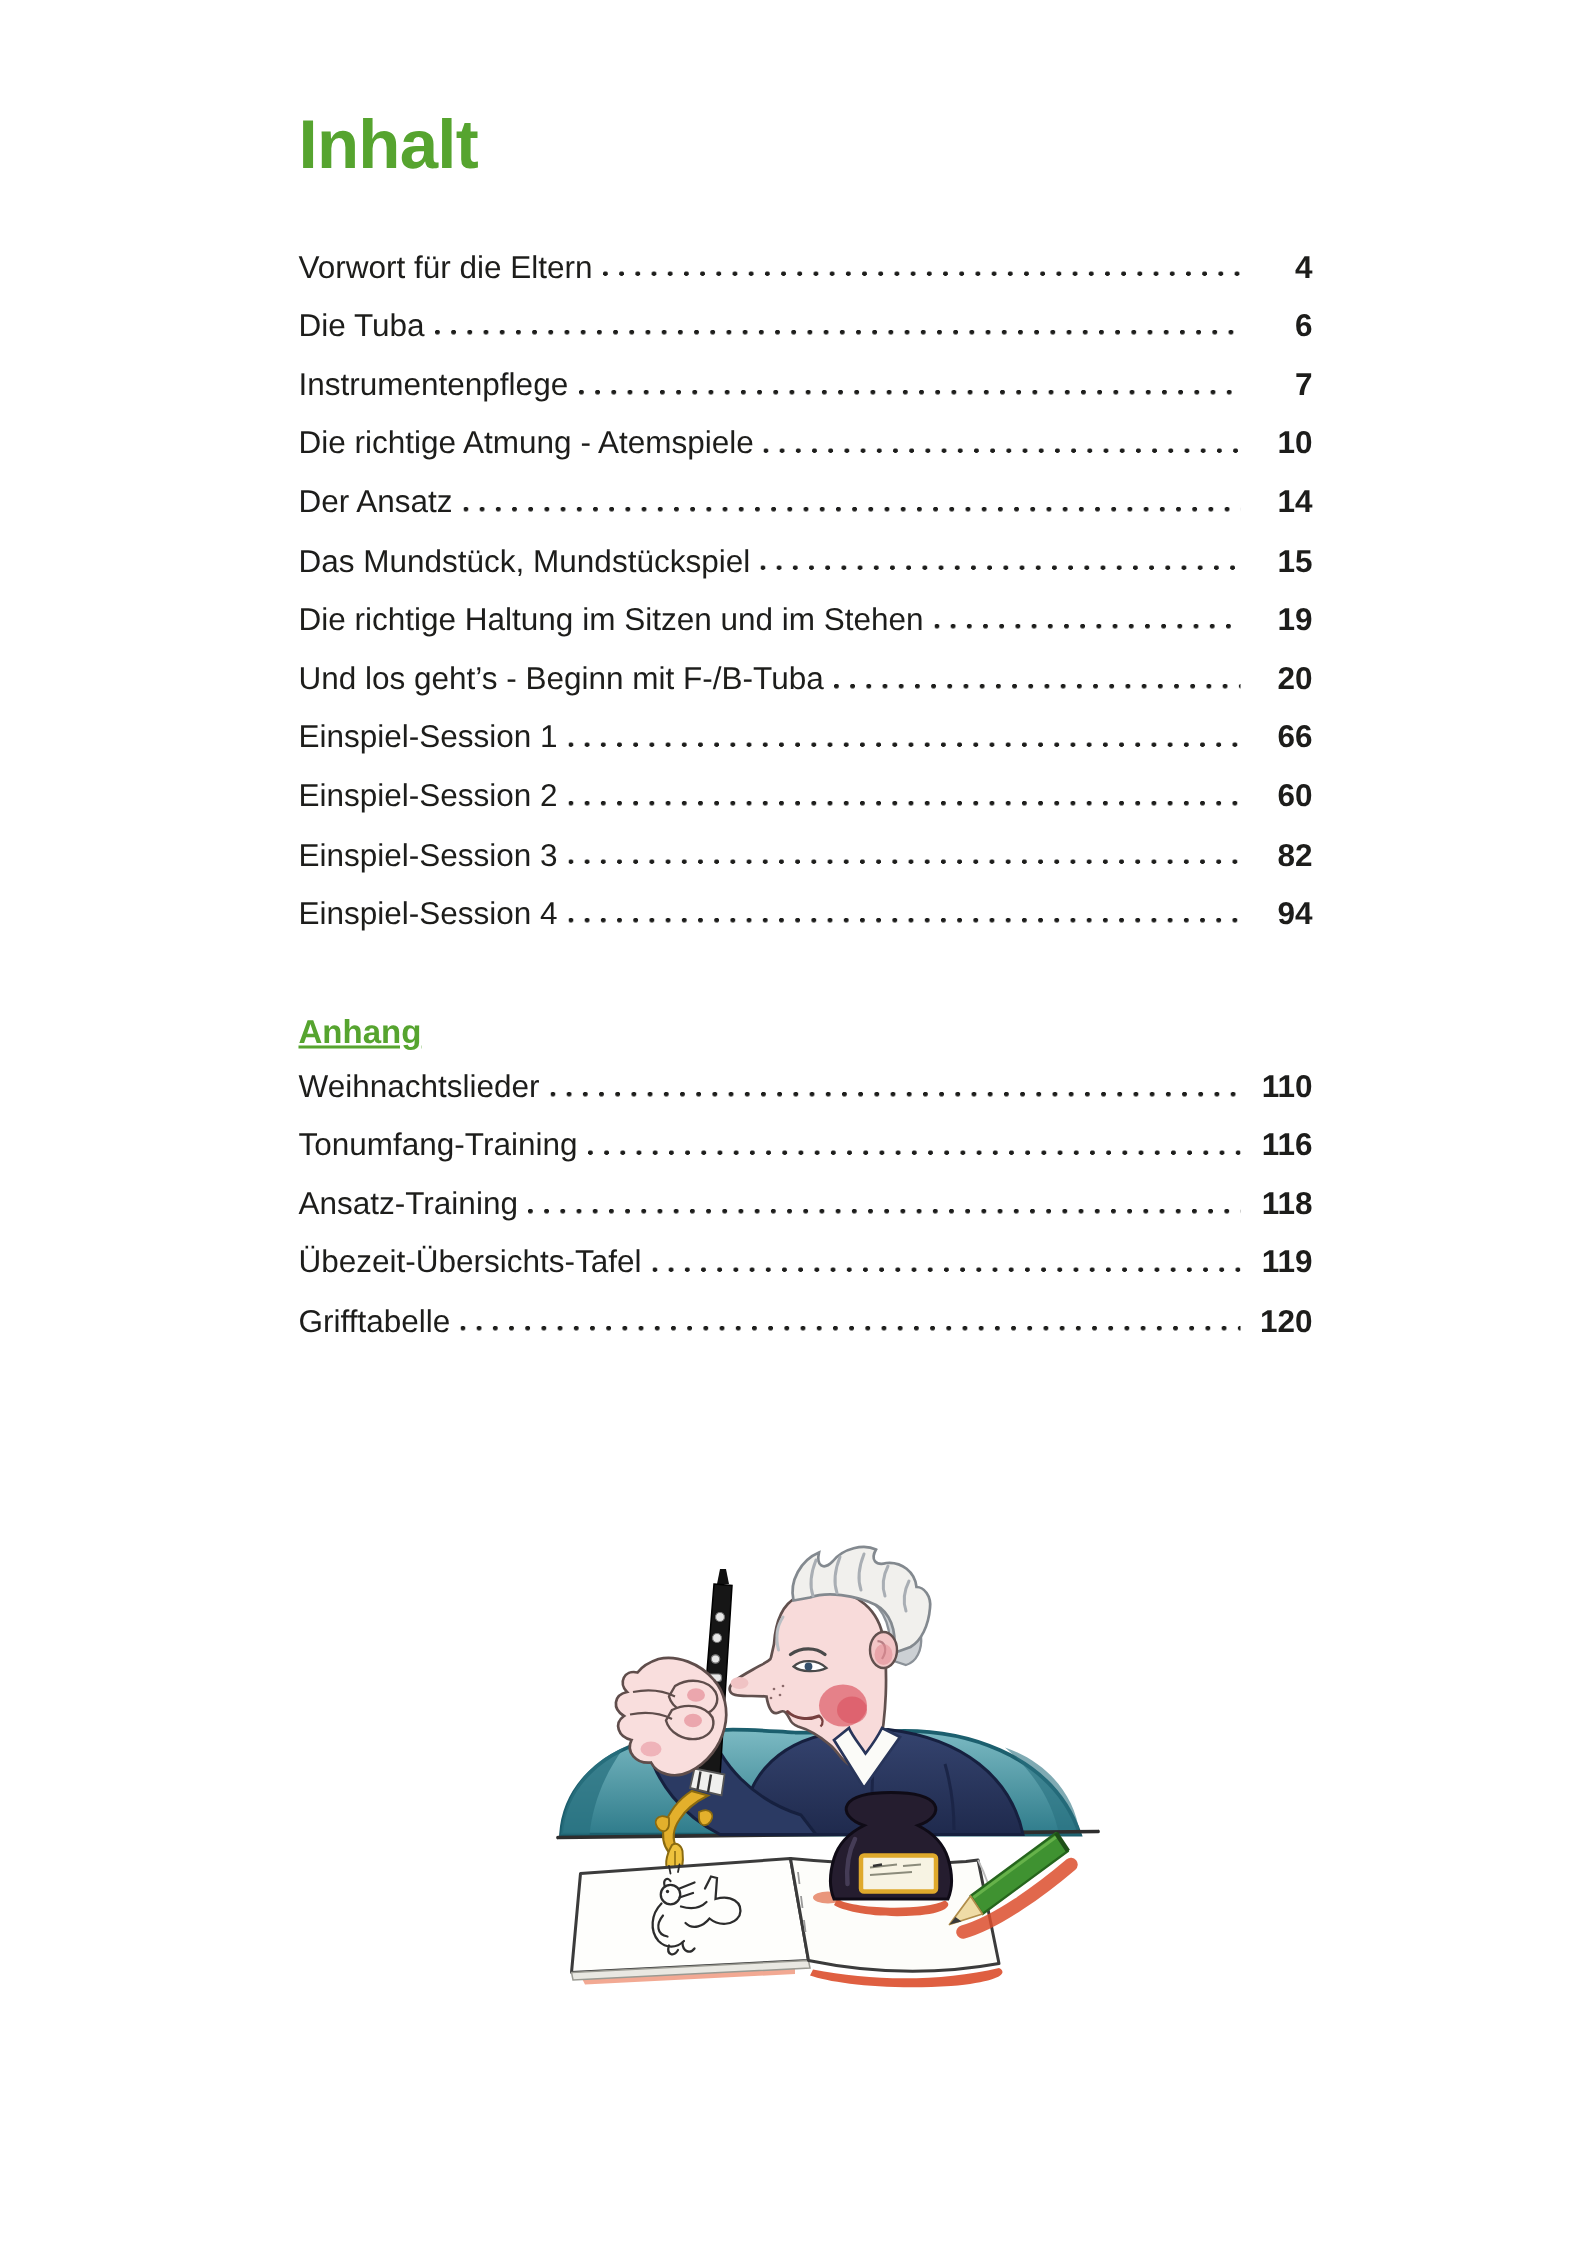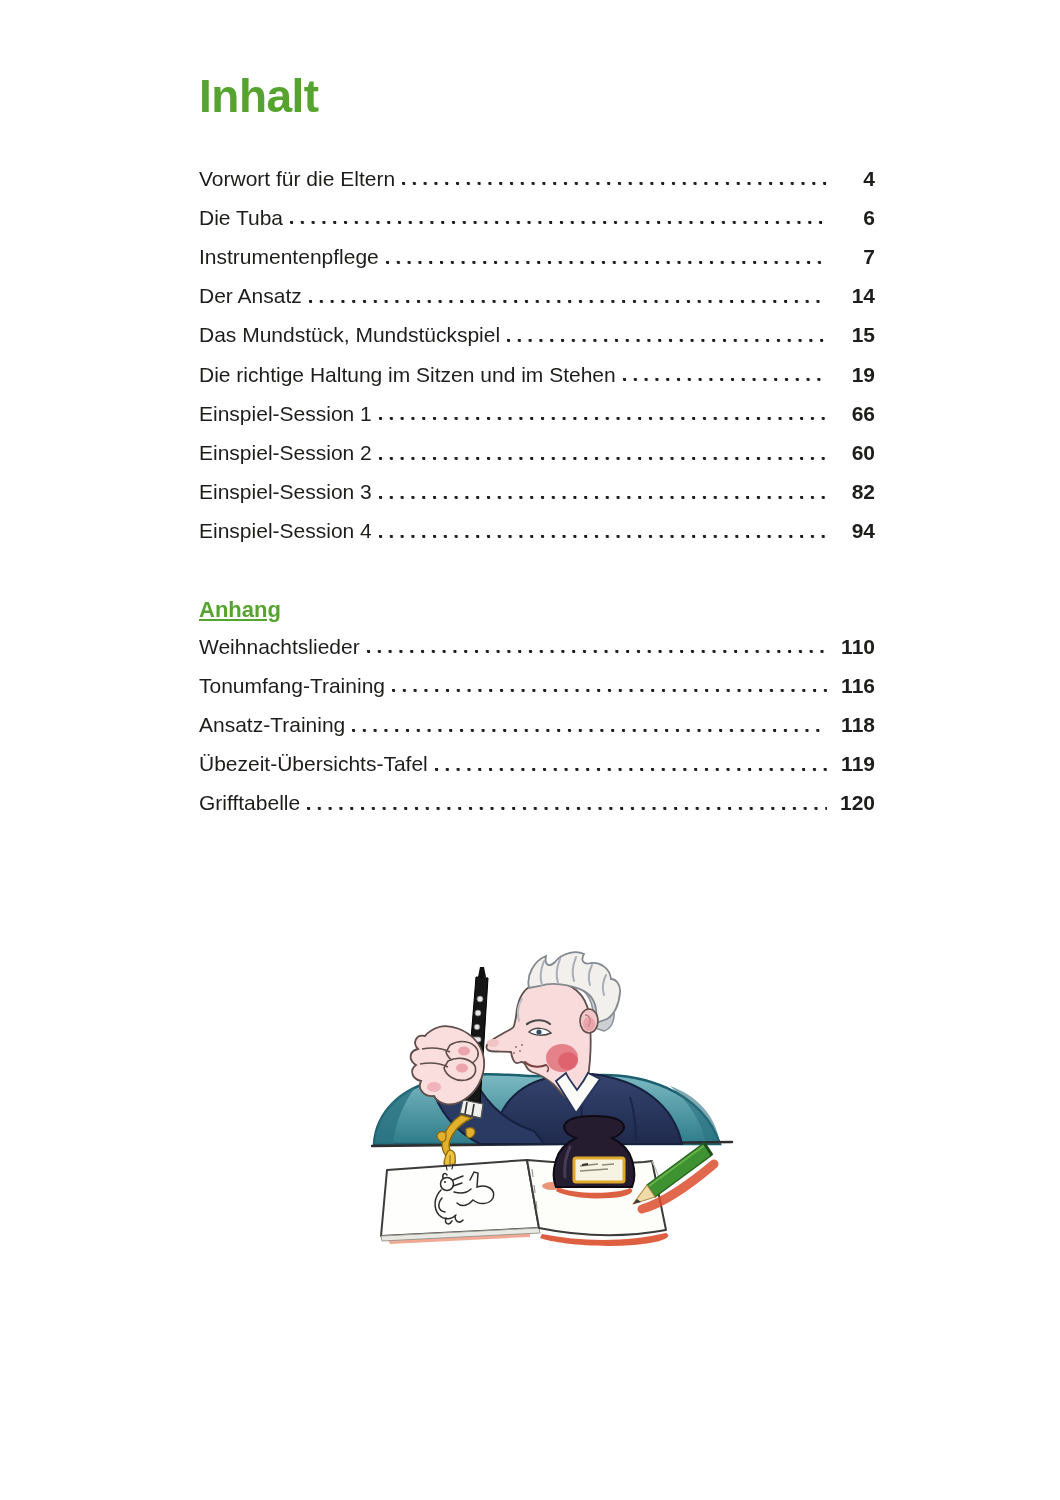--- a/index.html
+++ b/index.html
@@ -54,33 +54,43 @@
     <span class="toc-label">Die Tuba</span>
     <span class="toc-dots"></span>
     <span class="toc-page">6</span>
   </div>
         <div class="toc-row">
     <span class="toc-label">Instrumentenpflege</span>
     <span class="toc-dots"></span>
     <span class="toc-page">7</span>
   </div>
         <div class="toc-row">
+    <span class="toc-label">Die richtige Atmung - Atemspiele</span>
+    <span class="toc-dots"></span>
+    <span class="toc-page">10</span>
+  </div>
+        <div class="toc-row">
     <span class="toc-label">Der Ansatz</span>
     <span class="toc-dots"></span>
     <span class="toc-page">14</span>
   </div>
         <div class="toc-row">
     <span class="toc-label">Das Mundstück, Mundstückspiel</span>
     <span class="toc-dots"></span>
     <span class="toc-page">15</span>
   </div>
         <div class="toc-row">
     <span class="toc-label">Die richtige Haltung im Sitzen und im Stehen</span>
     <span class="toc-dots"></span>
     <span class="toc-page">19</span>
+  </div>
+        <div class="toc-row">
+    <span class="toc-label">Und los geht’s - Beginn mit F-/B-Tuba</span>
+    <span class="toc-dots"></span>
+    <span class="toc-page">20</span>
   </div>
         <div class="toc-row">
     <span class="toc-label">Einspiel-Session 1</span>
     <span class="toc-dots"></span>
     <span class="toc-page">66</span>
   </div>
         <div class="toc-row">
     <span class="toc-label">Einspiel-Session 2</span>
     <span class="toc-dots"></span>
     <span class="toc-page">60</span>

